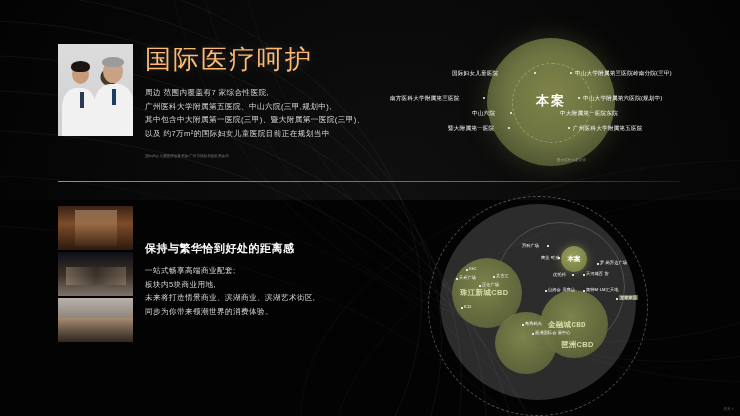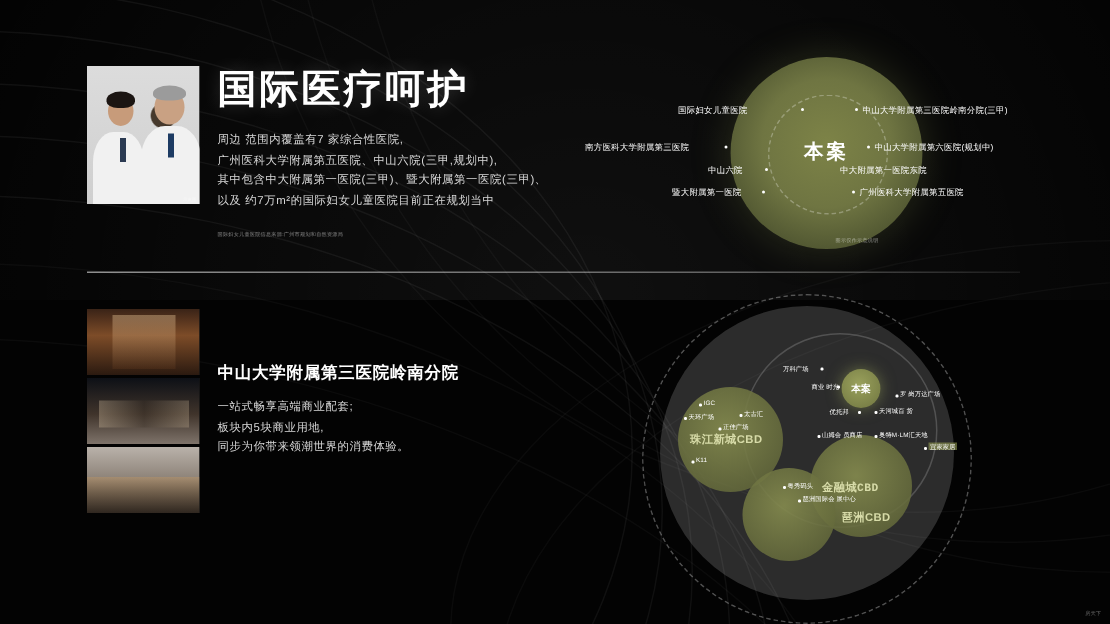--- a/index.html
+++ b/index.html
@@ -49,21 +49,21 @@
   .th2 .ti{position:absolute;inset:0;background:
      linear-gradient(180deg,#0d1016,#40342b 55%,#7e736a);}
   .th2 .ti:after{content:"";position:absolute;left:10%;top:35%;width:80%;height:40%;
      background:linear-gradient(90deg, rgba(210,190,160,.35), rgba(60,50,40,.3), rgba(200,180,150,.3));}
   .th3 .ti{position:absolute;inset:0;background:
      linear-gradient(180deg,#b9b2aa,#8b8076 50%,#3b352f);}
   .th3 .ti:after{content:"";position:absolute;left:0;top:45%;width:100%;height:55%;
      background:linear-gradient(180deg, rgba(190,150,100,.45), rgba(40,30,22,.6));}
 
   
-  .title{position:absolute;color:#ffffff;font-size:26px;font-weight:700;letter-spacing:2px;
+  .title{position:absolute;color:#fdba74;font-size:26px;font-weight:400;letter-spacing:2px;
          text-shadow:0 0 12px rgba(255,255,255,.18);}
   .t-med{left:145px;top:42px;}
   .t-biz{left:145px;top:205px;}
   .subtitle{position:absolute;left:145px;top:241px;color:#fff;font-size:11px;font-weight:700;letter-spacing:.5px;}
   .para{position:absolute;color:#d8d8d8;font-size:7.6px;line-height:13.5px;letter-spacing:.4px;white-space:nowrap;}
   .p-med{left:145px;top:86px;}
   .p-biz{left:145px;top:264px;}
   .note{position:absolute;font-size:3.4px;color:rgba(255,255,255,.45);letter-spacing:.2px;}
   .n-med{left:145px;top:154px;}
   .n-circ{left:557px;top:158px;}
@@ -177,25 +177,26 @@
   <div class="photo thumb th1">
       <div class="ti"></div>
     </div>
   <div class="photo thumb th2">
       <div class="ti"></div>
     </div>
   <div class="photo thumb th3">
       <div class="ti"></div>
     </div>
 
-  <div class="subtitle">中山大学附属第三医院岭南分院</div>
+  <div class="subtitle">保持与繁华恰到好处的距离感</div>
 
   <div class="para p-biz">
     <div>一站式畅享高端商业配套;</div>
     <div>板块内5块商业用地,</div>
+    <div>未来将打造情景商业、滨湖商业、滨湖艺术街区,</div>
     <div>同步为你带来领潮世界的消费体验。</div>
   </div>
 
   <div class="bizouter"></div>
   <div class="bizmid"></div>
   <div class="bizinner"></div>
 
   <div class="cbd cbd-zj"></div>
   <div class="cbd cbd-jr"></div>
   <div class="cbd cbd-pz"></div>

